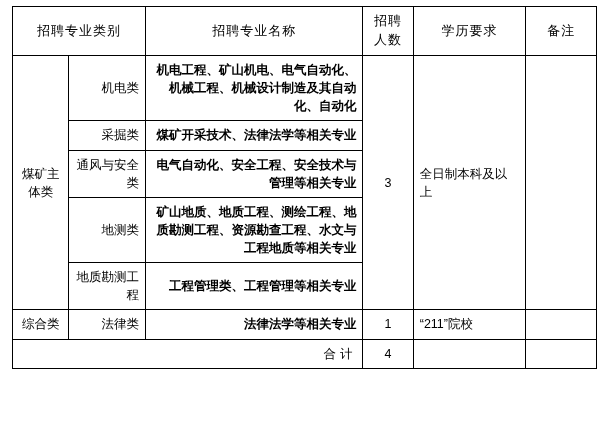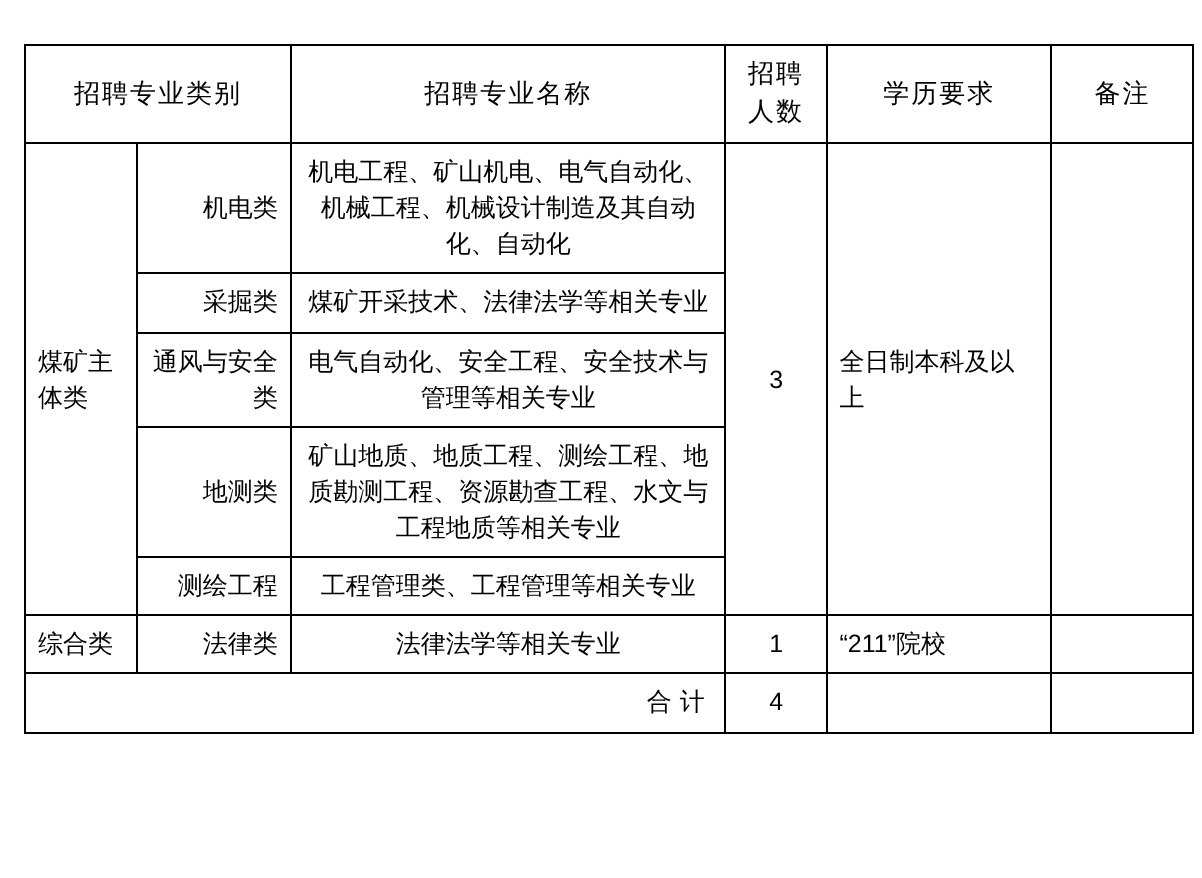--- a/index.html
+++ b/index.html
@@ -12,21 +12,21 @@
     height: 439px;
     font-family: "Liberation Sans", sans-serif;
     color: #000000;
     overflow: hidden;
   }
   #sheet {
     position: relative;
     width: 601px;
     height: 439px;
     box-sizing: border-box;
-    padding: 20px 8px 8px 8px;
+    padding: 4px 8px 8px 8px;
   }
   table.recruit {
     border-collapse: collapse;
     table-layout: fixed;
     width: 585px;
     margin: 2px 0 0 4px;
     font-size: 12.5px;
     line-height: 1.45;
   }
   table.recruit td {
@@ -36,29 +36,31 @@
     word-break: break-all;
   }
   td.header {
     text-align: center;
     font-size: 13px;
     font-weight: normal;
     height: 38px;
     letter-spacing: 1px;
   }
   td.cat {
+    text-align: center;
     width: 56px;
   }
   td.sub {
     text-align: right;
     width: 76px;
   }
   td.name {
-    text-align: center;
+    text-align: right;
     width: 216px;
+    font-weight: bold;
   }
   td.num {
     text-align: center;
     width: 50px;
   }
   td.edu {
     text-align: left;
     width: 112px;
   }
   td.remark {
@@ -110,21 +112,21 @@
         <td class="sub">通风与安全类</td>
         <td class="name">电气自动化、安全工程、安全技术与管理等相关专业</td>
       </tr>
 
       <tr>
         <td class="sub">地测类</td>
         <td class="name">矿山地质、地质工程、测绘工程、地质勘测工程、资源勘查工程、水文与工程地质等相关专业</td>
       </tr>
 
       <tr>
-        <td class="sub">测绘工程</td>
+        <td class="sub">地质勘测工程</td>
         <td class="name">工程管理类、工程管理等相关专业</td>
       </tr>
 
       <tr>
         <td class="cat">综合类</td>
         <td class="sub">法律类</td>
         <td class="name">法律法学等相关专业</td>
         <td class="num">1</td>
         <td class="edu">“211”院校</td>
         <td class="remark"></td>

